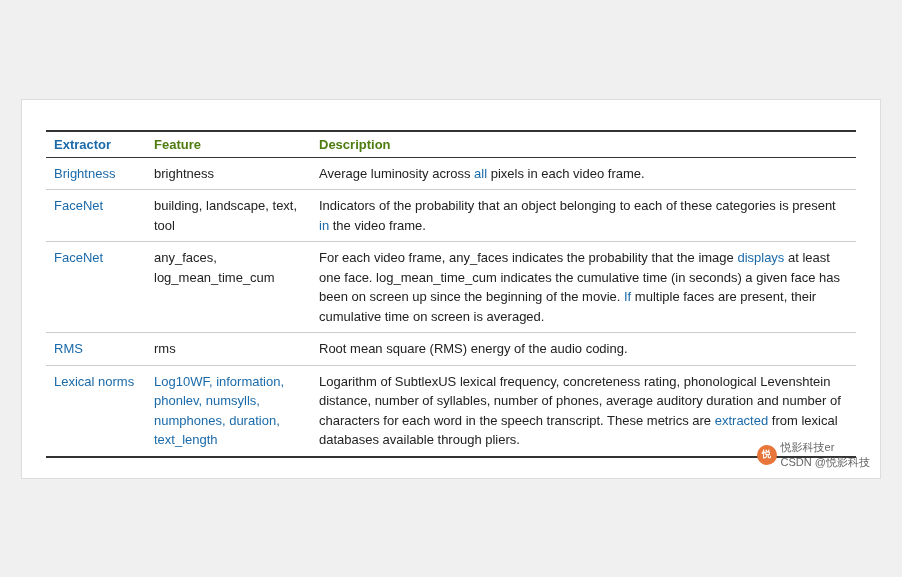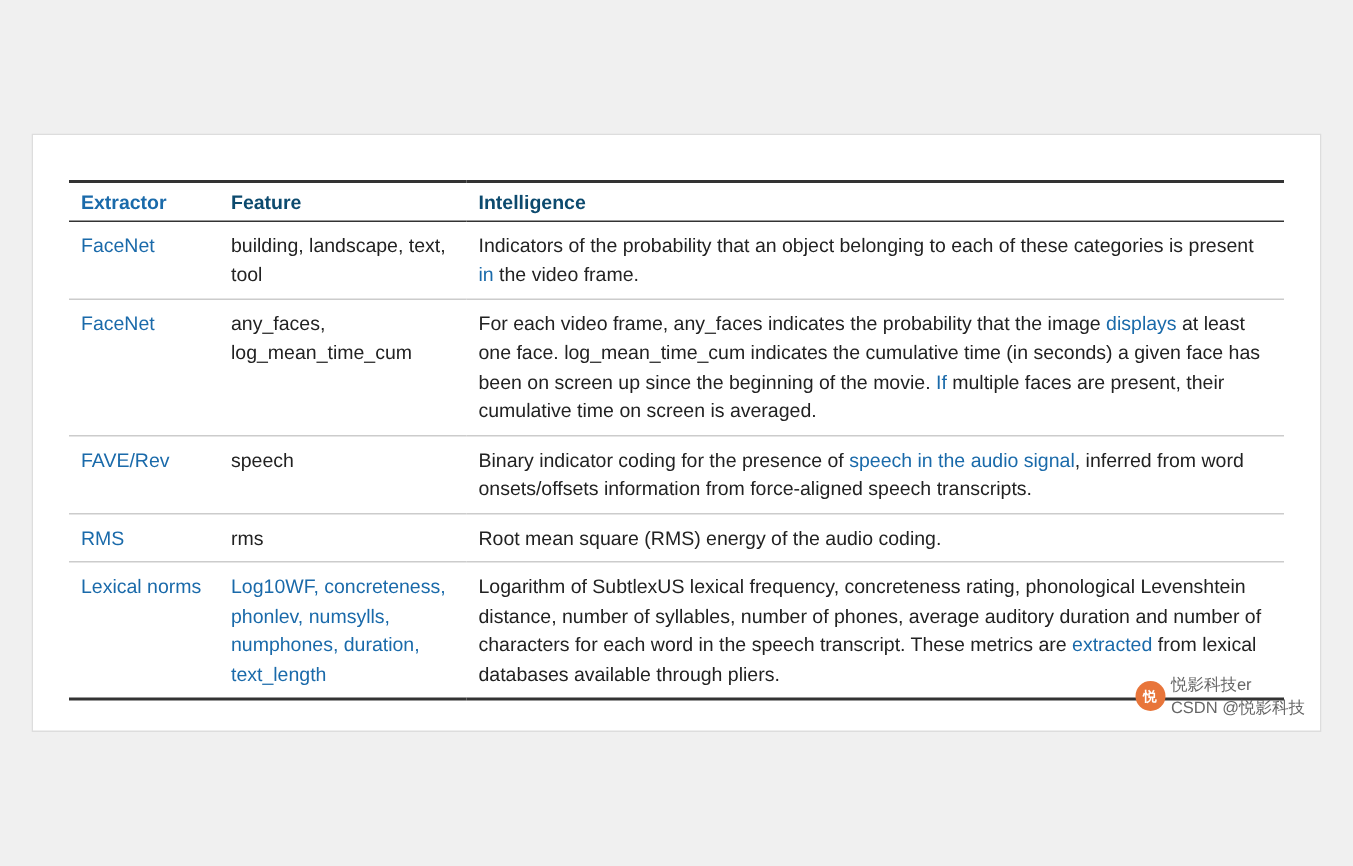--- a/index.html
+++ b/index.html
@@ -36,21 +36,21 @@
     }
     thead tr {
       border-top: 2px solid #333;
       border-bottom: 1.5px solid #333;
       margin-left: 34px;
     }
     thead th {
       padding: 5px 8px;
       text-align: left;
       font-weight: bold;
-      color: #0c4a6e;
+      color: #4d7c0f;
       background: #fff;
     }
     tbody tr {
       border-bottom: 1px solid #ccc;
       vertical-align: top;
     }
     tbody tr:last-child {
       border-bottom: 2px solid #333;
     }
     tbody td {
@@ -99,47 +99,47 @@
 
 <div class="page-container">
   <p class="table-caption">
     <strong></strong><span></span>
   </p>
   <table>
     <thead>
       <tr>
         <th class="extractor-col">Extractor</th>
         <th class="feature-col">Feature</th>
-        <th class="desc-col">Intelligence</th>
+        <th class="desc-col">Description</th>
       </tr>
     </thead>
     <tbody id="table-body">
+    <tr>
+          <td class="extractor-col"><span class="link-blue">Brightness</span></td>
+          <td class="feature-col">brightness</td>
+          <td class="desc-col">Average luminosity across <span class="link-blue">all</span> pixels in each video frame.</td>
+        </tr>
         <tr>
           <td class="extractor-col"><span class="link-blue">FaceNet</span></td>
           <td class="feature-col">building, landscape, text, tool</td>
           <td class="desc-col">Indicators of the probability that an object belonging to each of these categories is present<span class="link-blue"> in </span>the video frame.</td>
         </tr>
         <tr>
           <td class="extractor-col"><span class="link-blue">FaceNet</span></td>
           <td class="feature-col">any_faces, log_mean_time_cum</td>
           <td class="desc-col">For each video frame, any_faces indicates the probability that the image <span class="link-blue">displays</span> at least one face. log_mean_time_cum indicates the cumulative time (in seconds) a given face has been on screen up since the beginning of the movie.<span class="link-blue"> If </span>multiple faces are present, their cumulative time on screen is averaged.</td>
         </tr>
         <tr>
-          <td class="extractor-col"><span class="link-blue">FAVE/Rev</span></td>
-          <td class="feature-col">speech</td>
-          <td class="desc-col">Binary indicator coding for the presence of <span class="link-blue">speech in the audio signal</span>, inferred from word onsets/offsets information from force-aligned speech transcripts.</td>
-        </tr>
-        <tr>
           <td class="extractor-col"><span class="link-blue">RMS</span></td>
           <td class="feature-col">rms</td>
           <td class="desc-col">Root mean square (RMS) energy of the audio coding.</td>
         </tr>
         <tr>
           <td class="extractor-col"><span class="link-blue">Lexical norms</span></td>
-          <td class="feature-col"><span class="link-blue">Log10WF, concreteness, phonlev, numsylls, numphones, duration, text_length</span></td>
+          <td class="feature-col"><span class="link-blue">Log10WF, information, phonlev, numsylls, numphones, duration, text_length</span></td>
           <td class="desc-col">Logarithm of SubtlexUS lexical frequency, concreteness rating, phonological Levenshtein distance, number of syllables, number of phones, average auditory duration and number of characters for each word in the speech transcript. These metrics are <span class="link-blue">extracted</span> from lexical databases available through pliers.</td>
         </tr>
       </tbody>
   </table>
   <div class="watermark">
     <div class="watermark-logo">悦</div>
     <span>悦影科技er<br>CSDN @悦影科技</span>
   </div>
 </div>
 

